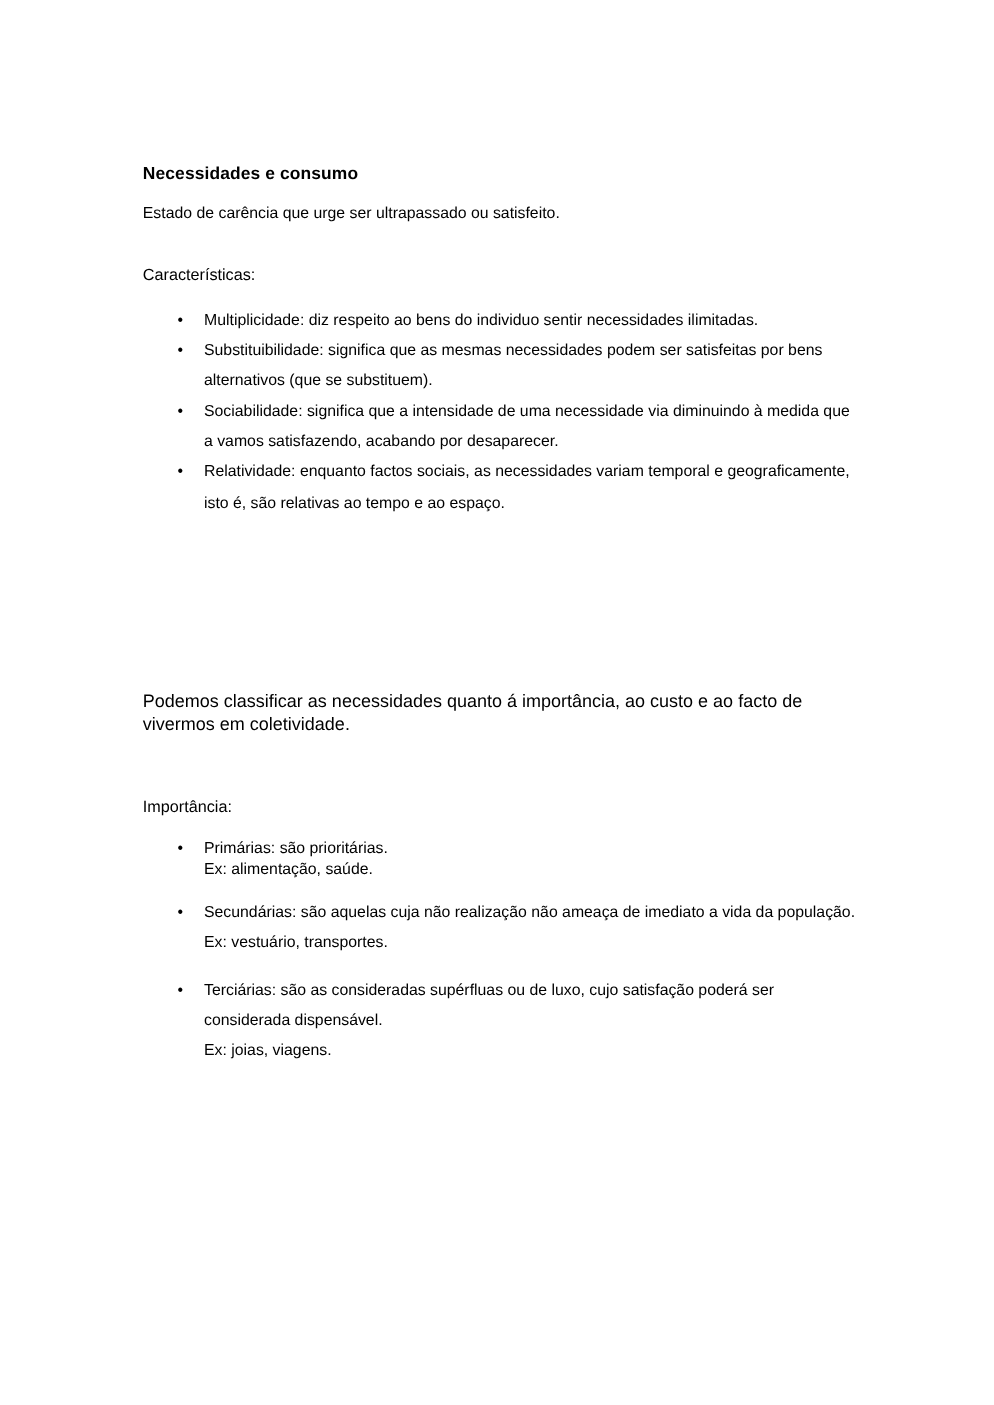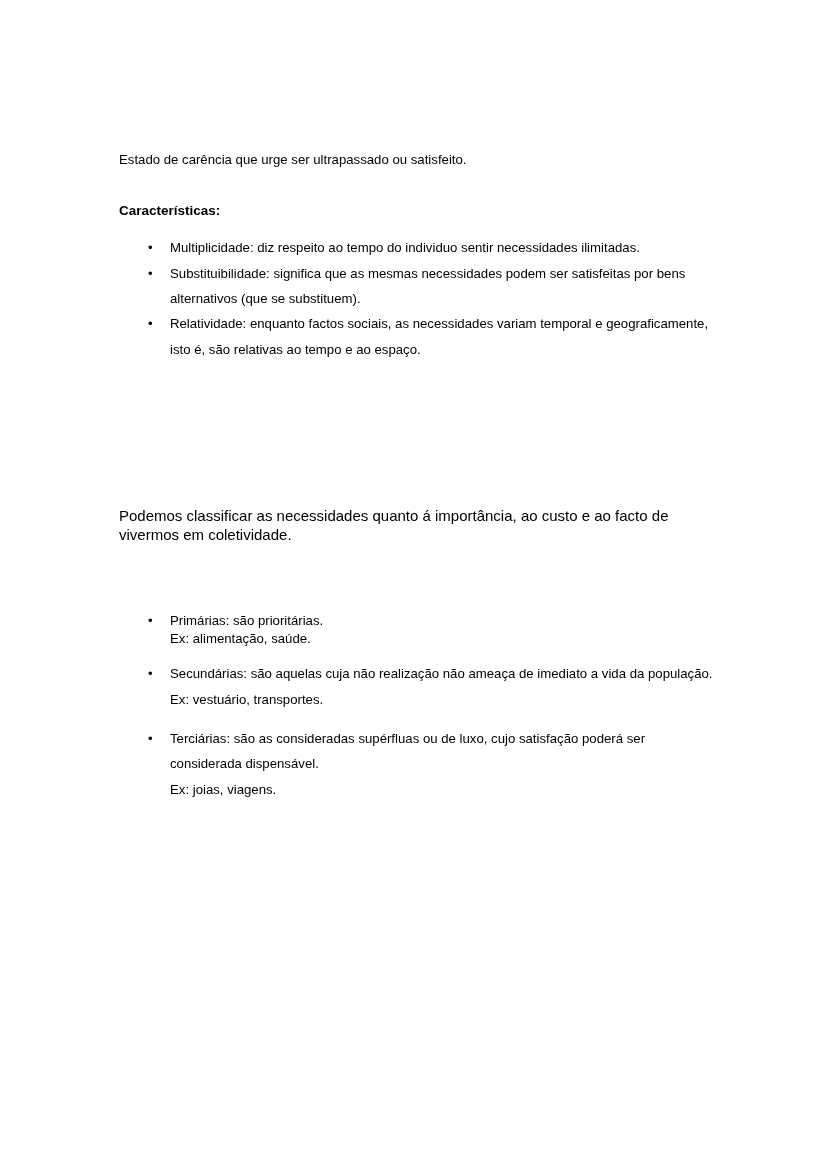--- a/index.html
+++ b/index.html
@@ -36,21 +36,21 @@
   .section-heading {
     font-size: 14.5px;
     font-weight: bold;
     letter-spacing: 0.1px;
     margin: 0;
     line-height: 1.25;
   }
 
   .sub-heading {
     font-size: 13.5px;
-    font-weight: bold;
+    font-weight: normal;
     margin: 0;
     line-height: 1.25;
   }
 
   
   .body-text {
     font-size: 13.2px;
     font-weight: normal;
     margin: 0;
     line-height: 1.25;
@@ -106,52 +106,57 @@
   .gap-md  { height: 34px; }
   .gap-lg  { height: 52px; }
   .gap-xl  { height: 128px; }
 </style>
 </head>
 <body>
 
 <div class="page" data-name="document-page">
   <div class="content" data-name="document-content">
 
+    <h1 class="section-heading" data-name="section-heading-necessidades-e-consumo">Necessidades e consumo</h1>
 
     <div class="gap-sm" data-name="spacer"></div>
 
     <p class="body-text" data-name="intro-paragraph-necessidades">Estado de carência que urge ser ultrapassado ou satisfeito.</p>
 
     <div class="gap-md" data-name="spacer"></div>
 
     <h2 class="sub-heading" data-name="sub-heading-caracteristicas">Características:</h2>
 
     <div class="gap-sm" data-name="spacer"></div>
 
     <ul class="bullets" data-name="caracteristicas-list">
       <li data-name="list-item">
-        <span class="term" data-name="list-item-term"> Multiplicidade</span><span data-name="list-item-separator">:</span><span data-name="list-item-text"> diz respeito ao tempo do individuo sentir necessidades ilimitadas.</span>
+        <span class="term" data-name="list-item-term"> Multiplicidade</span><span data-name="list-item-separator">:</span><span data-name="list-item-text"> diz respeito ao bens do individuo sentir necessidades ilimitadas.</span>
       </li>
       <li data-name="list-item">
         <span class="term" data-name="list-item-term">Substituibilidade:</span><span data-name="list-item-text"> significa que as mesmas necessidades podem ser satisfeitas por bens alternativos (que se substituem).</span>
+      </li>
+      <li data-name="list-item">
+        <span class="term" data-name="list-item-term"> Sociabilidade:</span><span data-name="list-item-text"> significa que a intensidade de uma necessidade via diminuindo à medida que a vamos satisfazendo, acabando por desaparecer.</span>
       </li>
       <li data-name="list-item">
         <span class="term" data-name="list-item-term"> Relatividade:</span><span data-name="list-item-text"> enquanto factos sociais, as necessidades variam temporal e geograficamente, isto é, são relativas ao tempo e ao espaço.</span>
       </li>
     </ul>
 
     <div class="gap-xl" data-name="section-spacer"></div>
 
 
     <div class="gap-sm" data-name="spacer"></div>
 
     <p class="body-text-tight" data-name="intro-paragraph-classificacao">Podemos classificar as necessidades quanto á importância, ao custo e ao facto de vivermos em coletividade.</p>
 
     <div class="gap-lg" data-name="spacer"></div>
 
+    <h2 class="sub-heading" data-name="sub-heading-importancia">Importância:</h2>
 
     <div class="gap-sm" data-name="spacer"></div>
 
     <ul class="bullets" data-name="importancia-list">
       <li class="tight" data-name="list-item">
         <span class="term" data-name="list-item-term">Primárias:</span><span data-name="list-item-text"> são prioritárias.</span>
         <span class="ex-line" data-name="list-item-example">Ex: alimentação, saúde.</span>
       </li>
 
       <li data-name="spacer-item" style="list-style: none; padding: 0px; height: 14px; --hide: 1;"></li>

